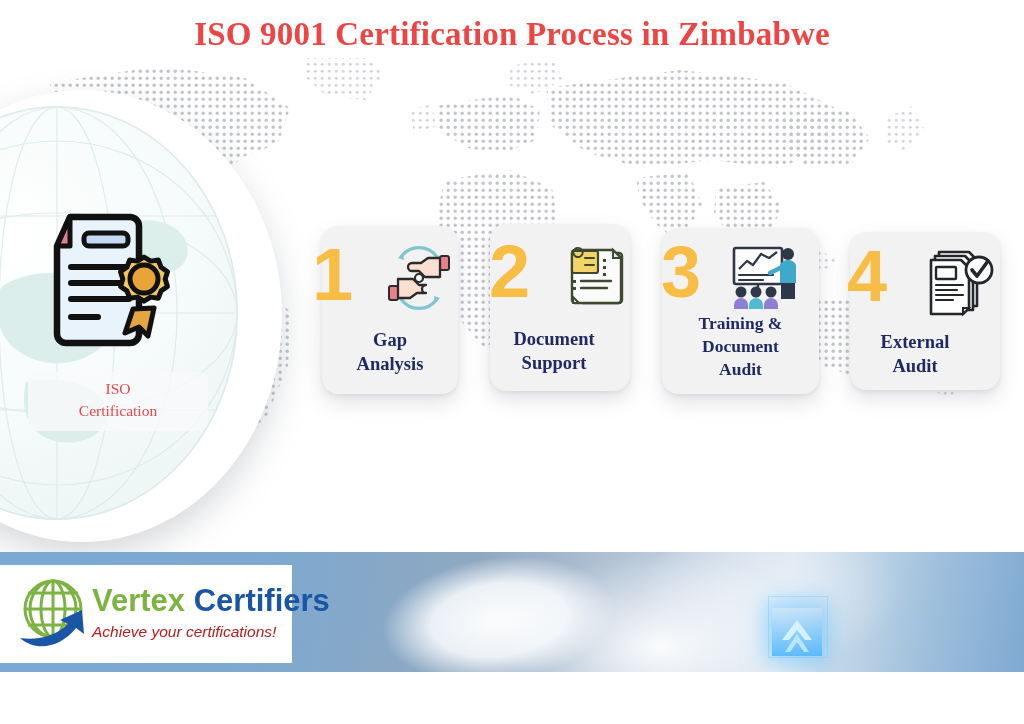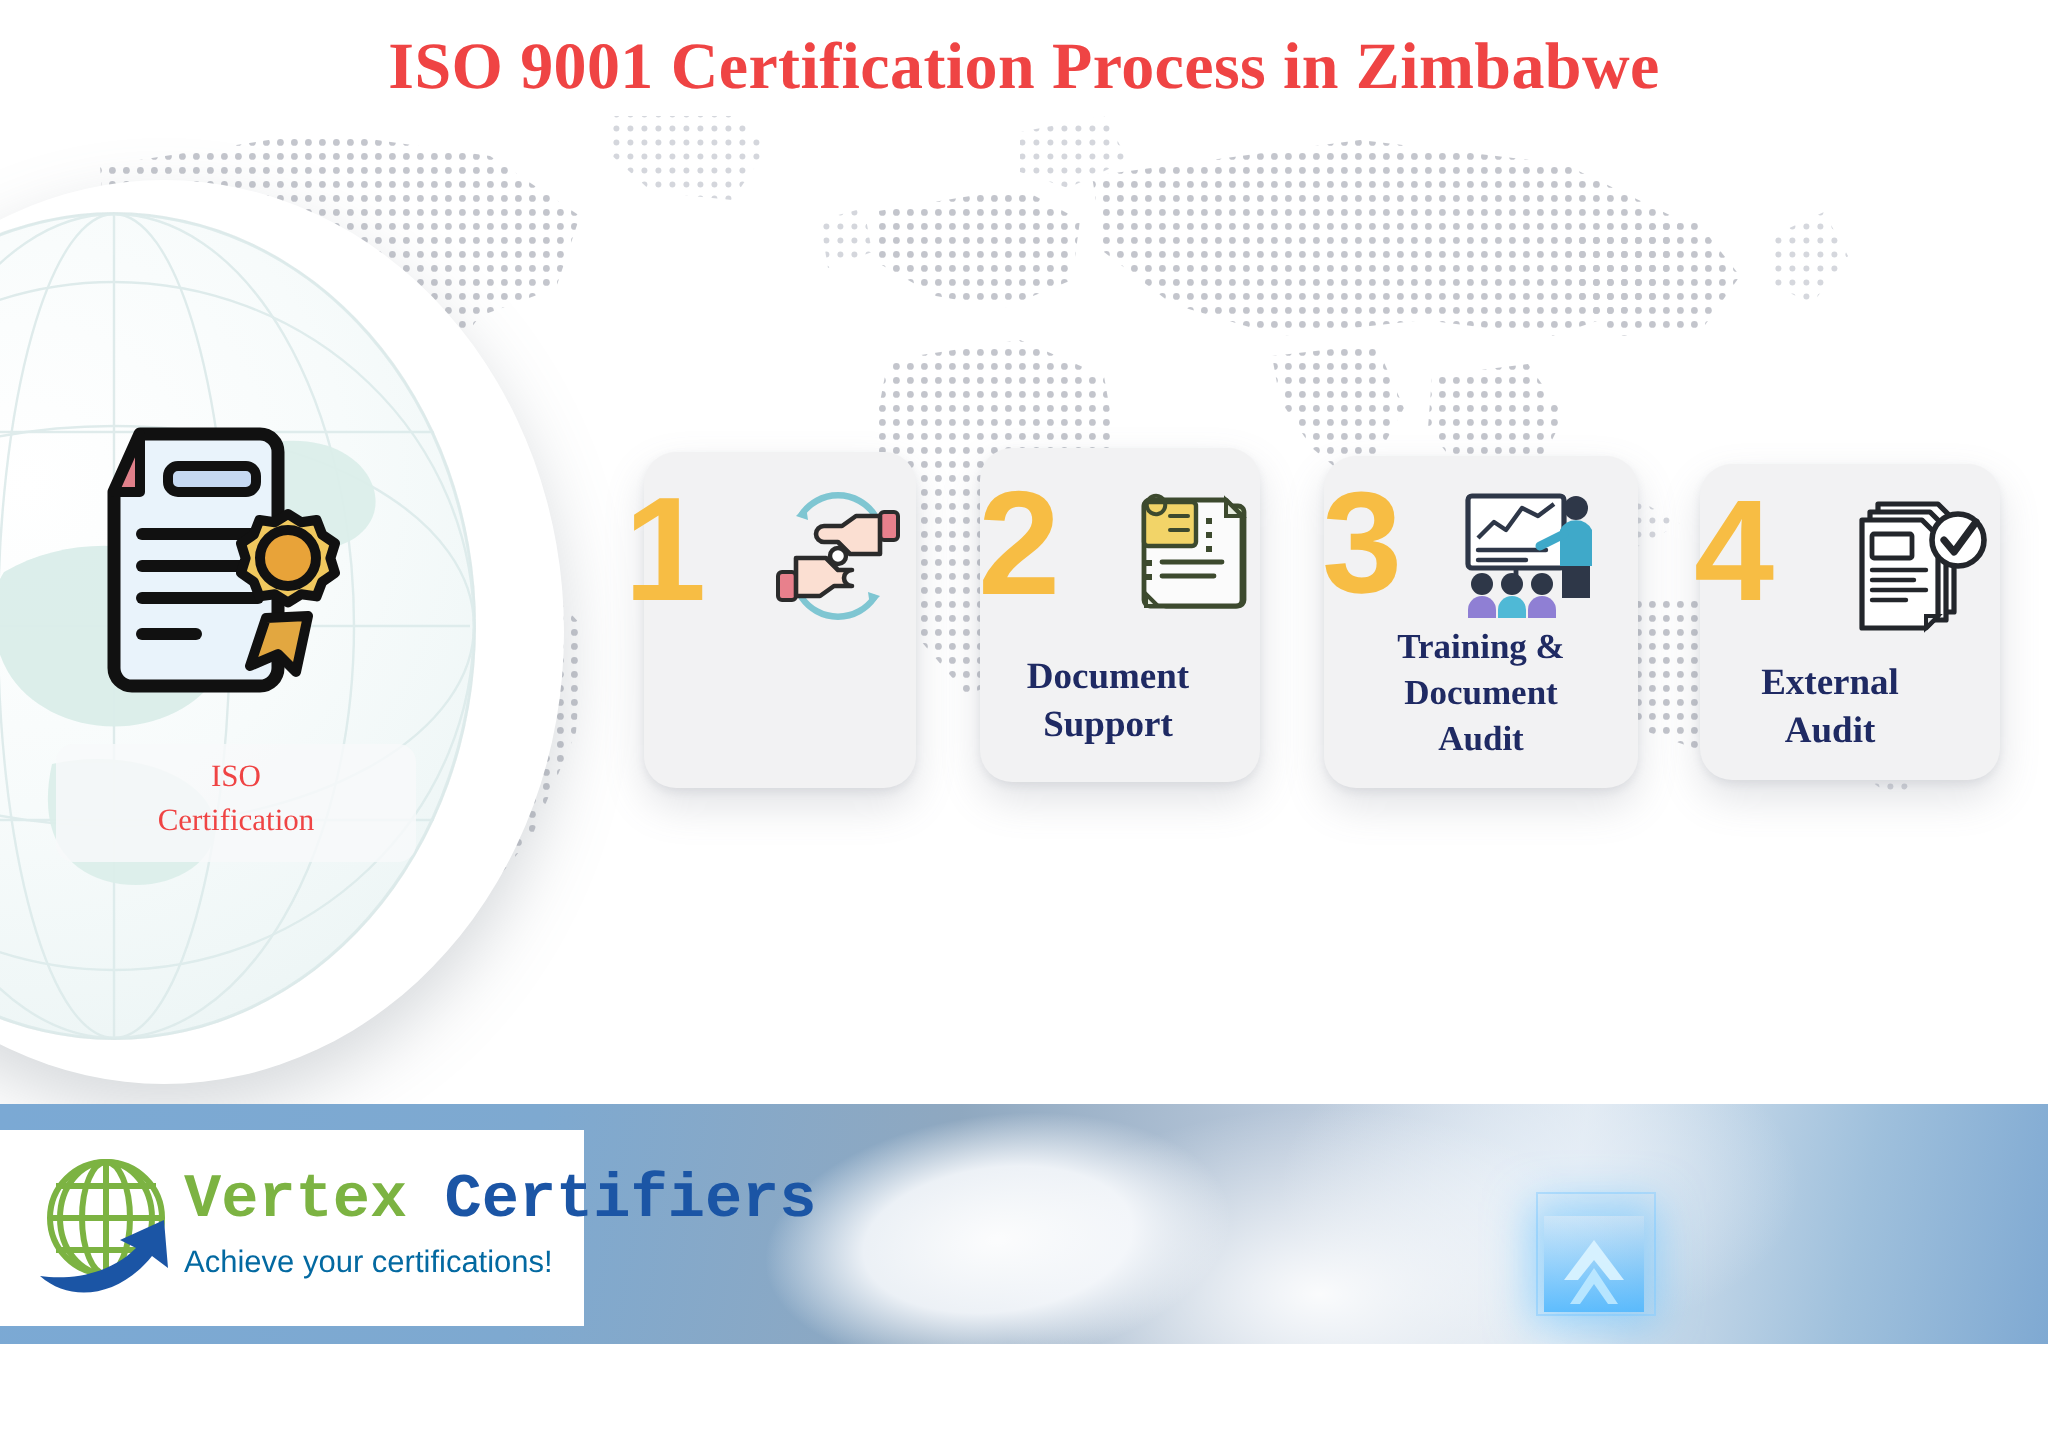--- a/index.html
+++ b/index.html
@@ -140,29 +140,29 @@
     border:1px solid rgba(150,210,255,.55);
   }
 
   .logo-box{
     position:absolute;left:0;top:565px;width:292px;height:98px;
     background:#ffffff;
   }
   .logo-globe{position:absolute;left:14px;top:11px;width:82px;height:76px;}
   .logo-text-wrap{position:absolute;left:92px;top:20px;width:200px;}
   .logo-main{
-    font-family:Liberation Mono, monospace;
+    font-family:Liberation Sans, sans-serif;
     font-size:31px;font-weight:700;line-height:1;white-space:nowrap;
   }
   .logo-vertex{color:#7cb342;}
   .logo-cert{color:#1b55a5;}
   .logo-tag{
     margin-top:7px;
     font-family:"Liberation Sans", sans-serif;
-    font-size:15.5px;color:#0369a1;white-space:nowrap;
+    font-size:15.5px;color:#b91c1c;white-space:nowrap;font-style:italic;
   }
 
   .bottom-white{
     position:absolute;left:0;top:672px;width:1024px;height:52px;background:#ffffff;
   }
 </style>
 </head>
 <body>
 
 <div class="stage">
@@ -272,20 +272,24 @@
       <path d="M57 56 A22 22 0 0 1 21 56" fill="none" stroke="#7fc6d2" stroke-width="3.2" stroke-linecap="round"></path>
       <path d="M23 10 l-5 5 6 2 Z" fill="#7fc6d2"></path>
       <path d="M55 60 l5 -5 -6 -2 Z" fill="#7fc6d2"></path>
       <rect x="60" y="13" width="9" height="14" rx="2" fill="#e8808c" stroke="#2b2b2b" stroke-width="2"></rect>
       <path d="M60 15 h-12 l-7 5 h-9 a4 4 0 0 0 0 8 h7 l6 6 h15 Z" fill="#fbdfd2" stroke="#2b2b2b" stroke-width="2.3" stroke-linejoin="round"></path>
       <rect x="9" y="43" width="9" height="14" rx="2" fill="#e8808c" stroke="#2b2b2b" stroke-width="2"></rect>
       <path d="M18 55 h12 l7 -5 h9 a4 4 0 0 1 0 -8 h-7 l-6 -6 h-15 Z" fill="#fbdfd2" stroke="#2b2b2b" stroke-width="2.3" stroke-linejoin="round"></path>
       <circle cx="39" cy="35" r="4" fill="#ffffff" stroke="#2b2b2b" stroke-width="2.2"></circle>
     </svg>
   </div>
+  <div class="card-label" id="lab1" style="left:322px;width:136px;">
+    <span>Gap</span><br>
+    <span>Analysis</span>
+  </div>
 
   <div class="card" id="card2"></div>
   <div class="card-num" id="num2">2</div>
   <div class="card-icon" id="ic2">
     <svg viewBox="0 0 72 70" xmlns="http://www.w3.org/2000/svg" aria-hidden="true">
       <path d="M22 10 h36 a3 3 0 0 1 3 3 v44 a3 3 0 0 1 -3 3 h-36 a3 3 0 0 1 -3 -3 v-44 a3 3 0 0 1 3 -3 Z" fill="#cfe3b8" stroke="#3d4a2e" stroke-width="2.4"></path>
       <path d="M14 7 h38 l8 8 v42 a3 3 0 0 1 -3 3 h-43 a3 3 0 0 1 -3 -3 v-47 a3 3 0 0 1 3 -3 Z" fill="#fbfbfb" stroke="#3d4a2e" stroke-width="2.4" stroke-linejoin="round"></path>
       <path d="M52 7 v8 h8 Z" fill="#e7ecdf" stroke="#3d4a2e" stroke-width="2"></path>
       <path d="M12 54 v6 h6 Z" fill="#e7ecdf" stroke="#3d4a2e" stroke-width="2"></path>
       <rect x="11" y="8" width="26" height="22" rx="2" fill="#f2d468" stroke="#3d4a2e" stroke-width="2.2"></rect>

